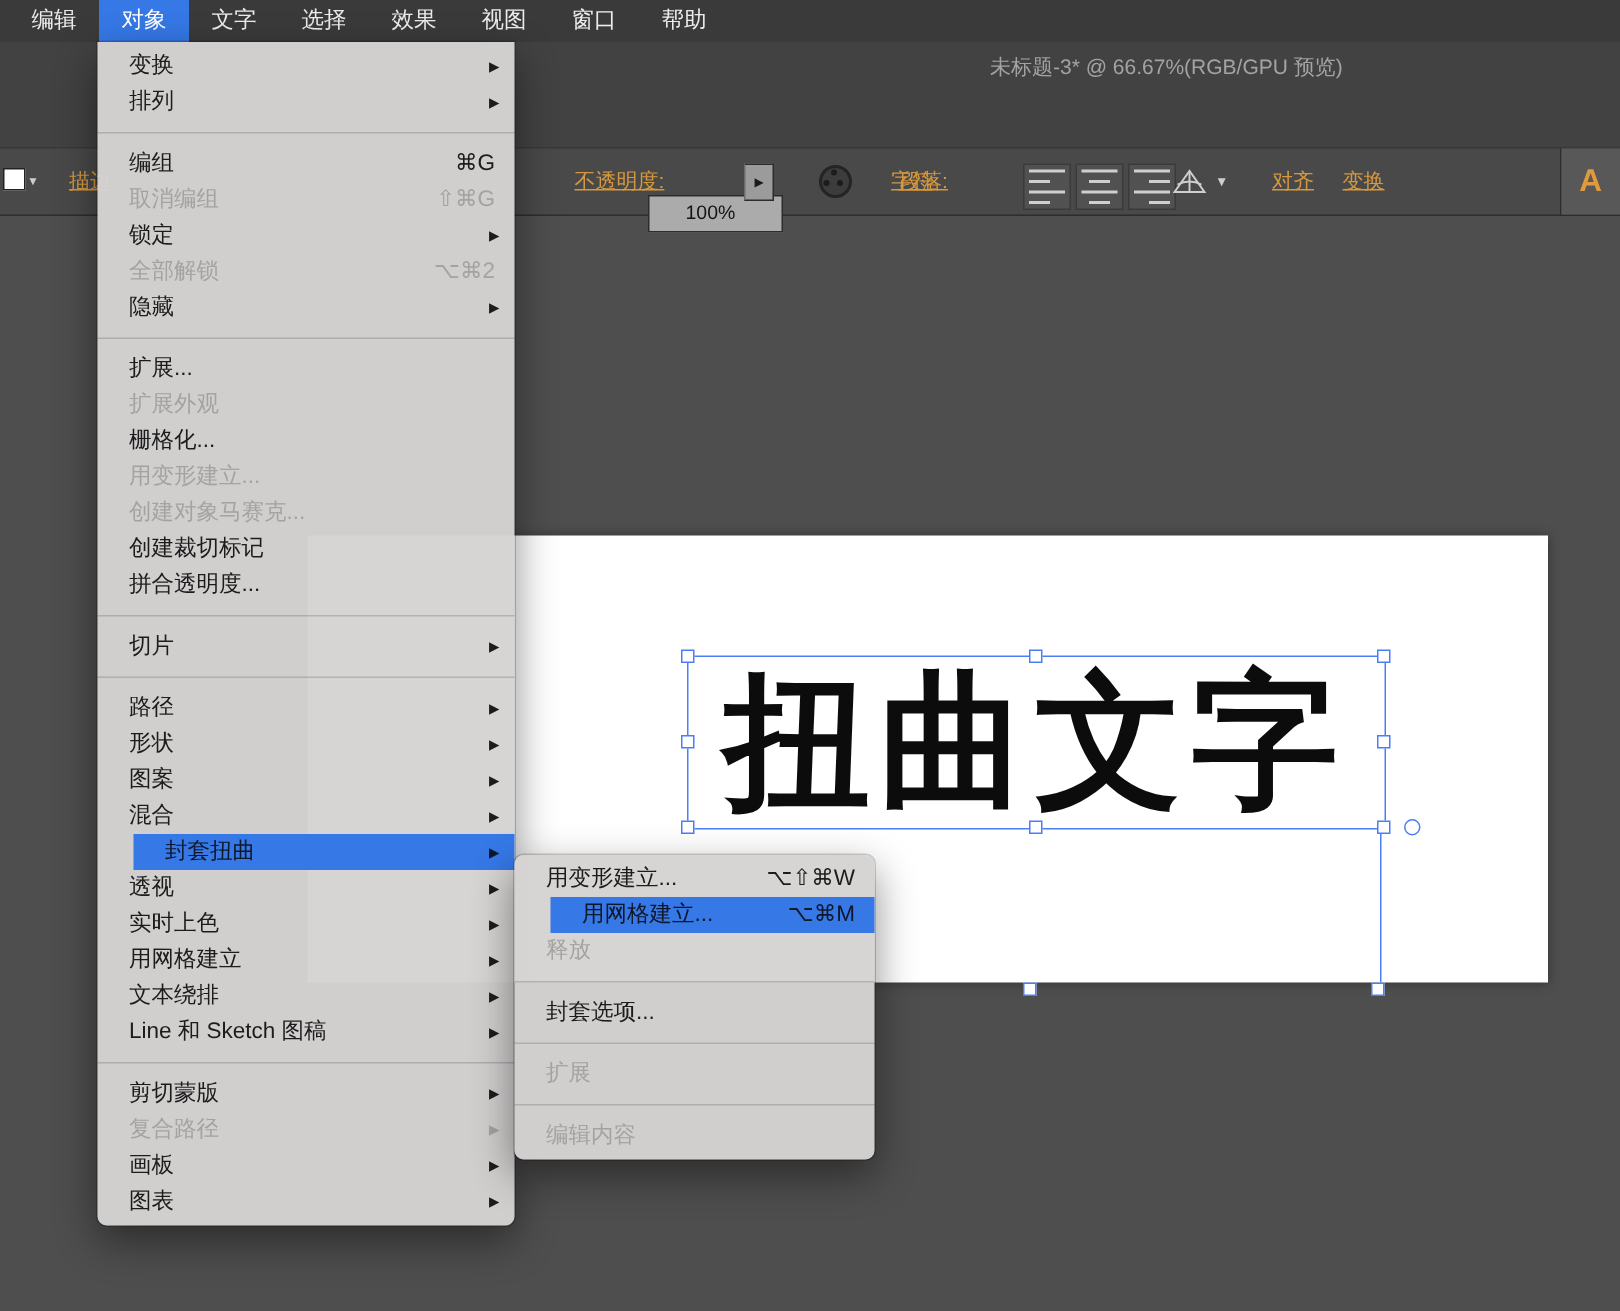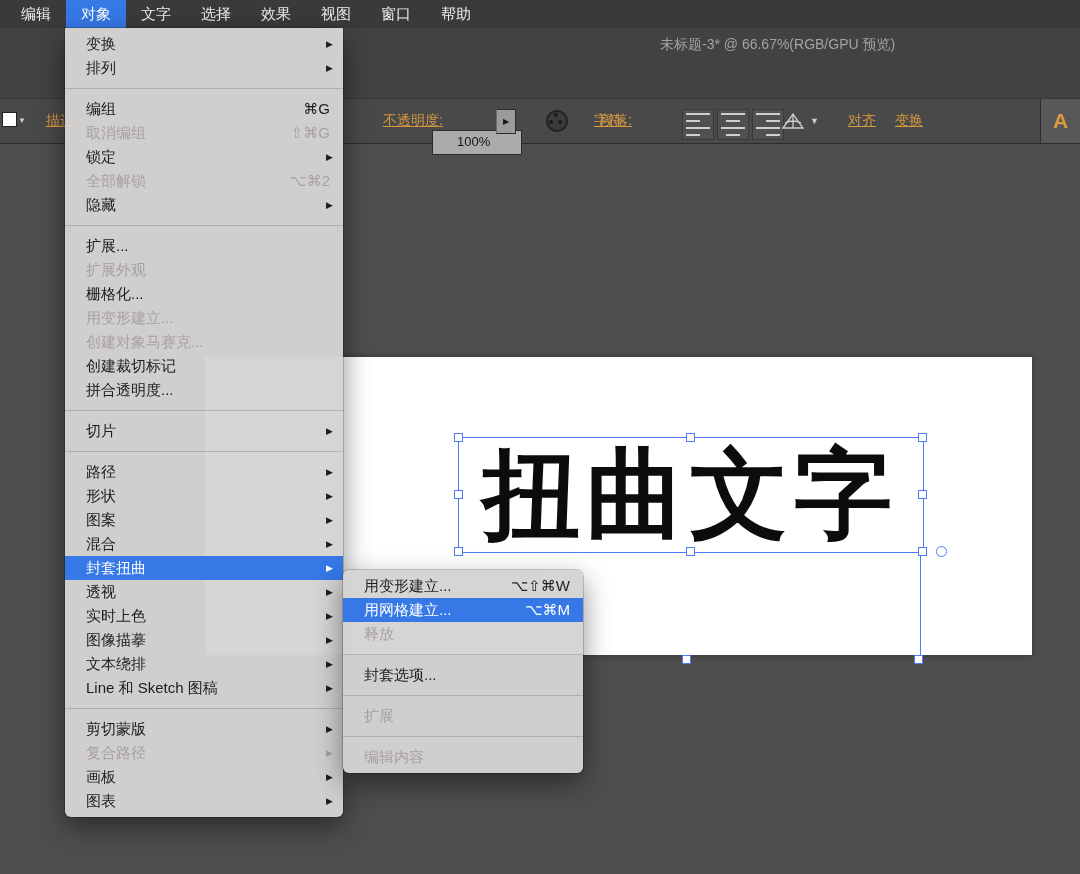--- a/index.html
+++ b/index.html
@@ -60,21 +60,21 @@
   
   .menu{position:absolute;background:rgba(214,211,211,0.97);
         box-shadow:0 0 0 1px rgba(0,0,0,0.18),0 10px 28px rgba(0,0,0,0.45);
         padding:4px 0;font-size:15px;color:#1c1c1c;z-index:60;}
   .object-menu{left:65px;top:28px;width:278px;border-radius:0 0 6px 6px;}
   .submenu{left:343px;top:570px;width:240px;border-radius:6px;z-index:61;}
   .menu-row{position:relative;height:24px;line-height:24px;padding-left:21px;white-space:nowrap;cursor:default;}
   .menu-row .shortcut{position:absolute;right:13px;top:0;}
   .menu-row .arrow{position:absolute;right:10px;top:0;font-size:9px;}
   .menu-row.disabled{color:#a6a2a2;}
-  .menu-row.highlighted{background:#3578e6;color:#ffffff;}
+  .menu-row.highlighted{background:#3578e6;color:#0f172a;margin-left:24px;}
   .menu-sep{height:1px;background:rgba(0,0,0,0.16);margin:8px 0;}
 </style>
 </head>
 <body>
 
 <div class="menubar">
   <div id="menubar-items" style="display:flex;">
       <div class="mb-item">编辑</div>
       <div class="mb-item active">对象</div>
       <div class="mb-item">文字</div>
@@ -179,21 +179,21 @@
     <div class="menu-sep"></div>
     <div class="menu-row"><span>切片</span><span class="arrow">▶</span></div>
     <div class="menu-sep"></div>
     <div class="menu-row"><span>路径</span><span class="arrow">▶</span></div>
     <div class="menu-row"><span>形状</span><span class="arrow">▶</span></div>
     <div class="menu-row"><span>图案</span><span class="arrow">▶</span></div>
     <div class="menu-row"><span>混合</span><span class="arrow">▶</span></div>
     <div class="menu-row highlighted"><span>封套扭曲</span><span class="arrow">▶</span></div>
     <div class="menu-row"><span>透视</span><span class="arrow">▶</span></div>
     <div class="menu-row"><span>实时上色</span><span class="arrow">▶</span></div>
-    <div class="menu-row"><span>图像描摹</span><span class="arrow">▶</span></div>
+    <div class="menu-row"><span>用网格建立</span><span class="arrow">▶</span></div>
     <div class="menu-row"><span>文本绕排</span><span class="arrow">▶</span></div>
     <div class="menu-row"><span>Line 和 Sketch 图稿</span><span class="arrow">▶</span></div>
     <div class="menu-sep"></div>
     <div class="menu-row"><span>剪切蒙版</span><span class="arrow">▶</span></div>
     <div class="menu-row disabled"><span>复合路径</span><span class="arrow">▶</span></div>
     <div class="menu-row"><span>画板</span><span class="arrow">▶</span></div>
     <div class="menu-row"><span>图表</span><span class="arrow">▶</span></div>
   </div>
 
 <div class="menu submenu" id="envelope-submenu">

